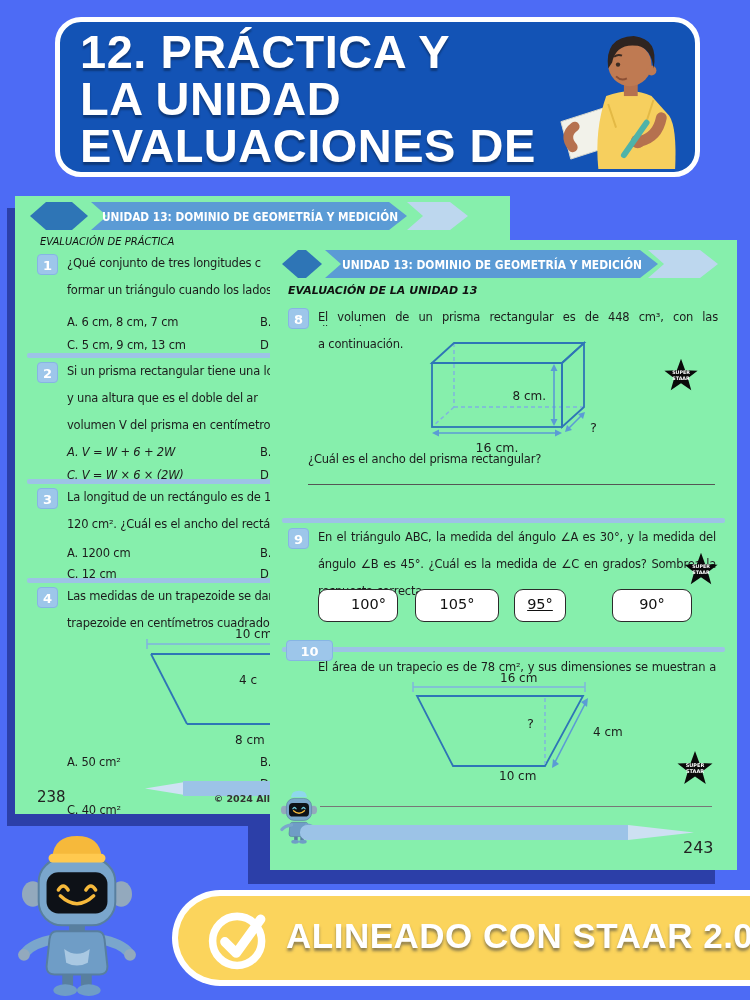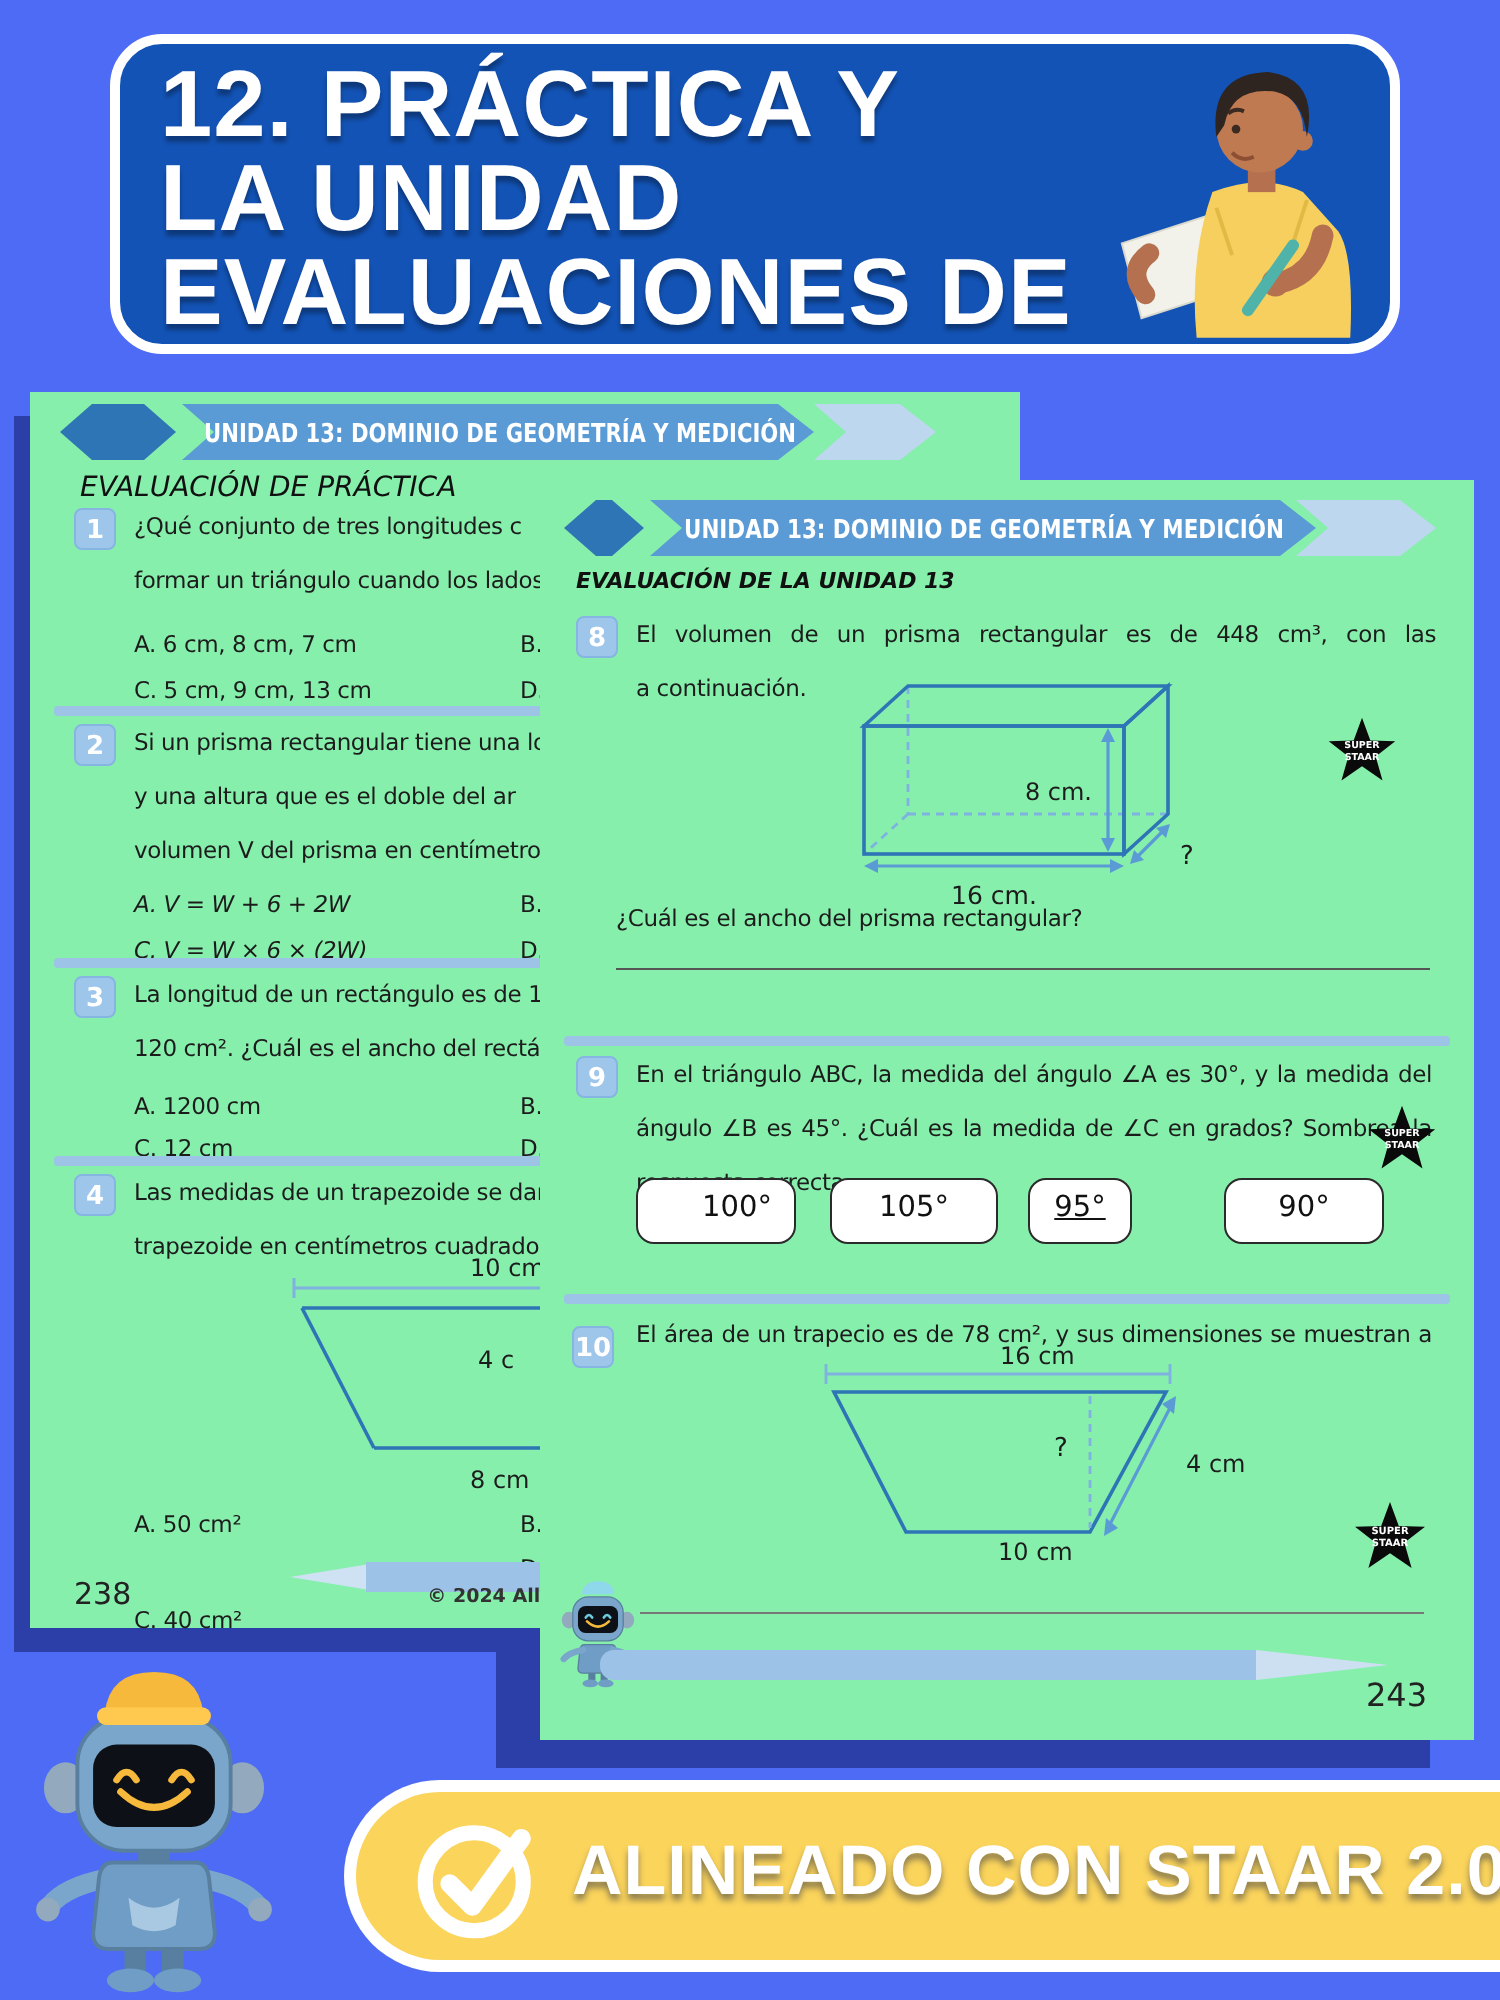--- a/index.html
+++ b/index.html
@@ -13,21 +13,21 @@
         text-shadow:0 3px 2px rgba(0,0,0,.32);white-space:nowrap;}
   .hero-person{position:absolute;right:12px;top:8px;}
   
   .pshadow{position:absolute;background:#2c3fa8;}
   .page{position:absolute;background:#86efac;}
   .line,.choice{position:absolute;white-space:nowrap;font-size:11.5px;letter-spacing:-.2px;color:#1c1c1c;}
   .just{white-space:normal;text-align:justify;text-align-last:justify;height:16px;overflow:hidden;}
   .qnum{position:absolute;width:21px;height:21px;background:#9dc6ea;border:1px solid #86b5e3;border-radius:4px;
         color:#ffffff;font-weight:bold;font-size:13px;line-height:21px;text-align:center;box-sizing:border-box;}
   .divider{position:absolute;height:5px;background:#9dc3e6;border-radius:2px;}
-  .sect-back{position:absolute;font-style:italic;font-size:14px;color:#111;}
+  .sect-back{position:absolute;font-style:italic;font-size:10px;color:#111;}
   .sect-front{position:absolute;font-style:italic;font-weight:bold;font-size:11px;color:#111;}
   .pagenum{position:absolute;font-size:15px;color:#222;}
   .copyright{position:absolute;font-size:9.5px;font-weight:bold;color:#333;}
   .ansline{position:absolute;border-bottom:1.2px solid #555;}
   .abox{position:absolute;height:33px;border:1.6px solid #2b2b2b;border-radius:9px;background:#fff;
         box-sizing:border-box;text-align:center;font-size:14.5px;color:#111;padding-top:6px;}
   .star{position:absolute;}
   
   .ybanner{position:absolute;left:172px;top:890px;width:600px;height:96px;background:#fbd45c;
         border:6px solid #ffffff;border-right:none;border-radius:54px 0 0 54px;box-sizing:border-box;}
@@ -172,21 +172,21 @@
     <div class="qnum" style="left:18px;top:288px;">9</div>
     <div class="line just" style="left:48px;top:290px;width:398px;">En el triángulo ABC, la medida del ángulo ∠A es 30°, y la medida del</div>
     <div class="line just" style="left:48px;top:317px;width:398px;">ángulo ∠B es 45°. ¿Cuál es la medida de ∠C en grados? Sombrea la</div>
     <div class="line" style="left:48px;top:344px;">respuesta correcta.</div>
     <div class="abox" style="left:48px;top:349px;width:80px;padding-left:21px;">100°</div>
     <div class="abox" style="left:145px;top:349px;width:84px;">105°</div>
     <div class="abox" style="left:244px;top:349px;width:52px;text-decoration:underline;">95°</div>
     <div class="abox" style="left:342px;top:349px;width:80px;">90°</div>
     <div class="divider" style="left:12px;top:407px;width:443px;"></div>
 
-    <div class="qnum" style="left:16px;top:423px;width:21px;">10</div>
+    <div class="qnum" style="left:16px;top:400px;width:47px;">10</div>
     <div class="line just" style="left:48px;top:420px;width:398px;">El área de un trapecio es de 78 cm², y sus dimensiones se muestran a</div>
     <svg style="position:absolute;left:135px;top:432px;" width="250" height="112" viewBox="0 0 250 112">
       <text x="95" y="10" font-size="12" fill="#1c1c1c">16 cm</text>
       <line x1="8" y1="15" x2="180" y2="15" stroke="#7fb2e0" stroke-width="1.4"></line>
       <line x1="8" y1="10" x2="8" y2="20" stroke="#7fb2e0" stroke-width="1.4"></line>
       <line x1="180" y1="10" x2="180" y2="20" stroke="#7fb2e0" stroke-width="1.4"></line>
       <polygon points="12,24 178,24 140,94 48,94" fill="none" stroke="#2e75b6" stroke-width="1.8"></polygon>
       <line x1="140" y1="26" x2="140" y2="92" stroke="#7fb2e0" stroke-width="1.4" stroke-dasharray="4 3"></line>
       <text x="122" y="56" font-size="13" fill="#1c1c1c">?</text>
       <line x1="181" y1="30" x2="149" y2="92" stroke="#5b9bd5" stroke-width="1.6"></line>

